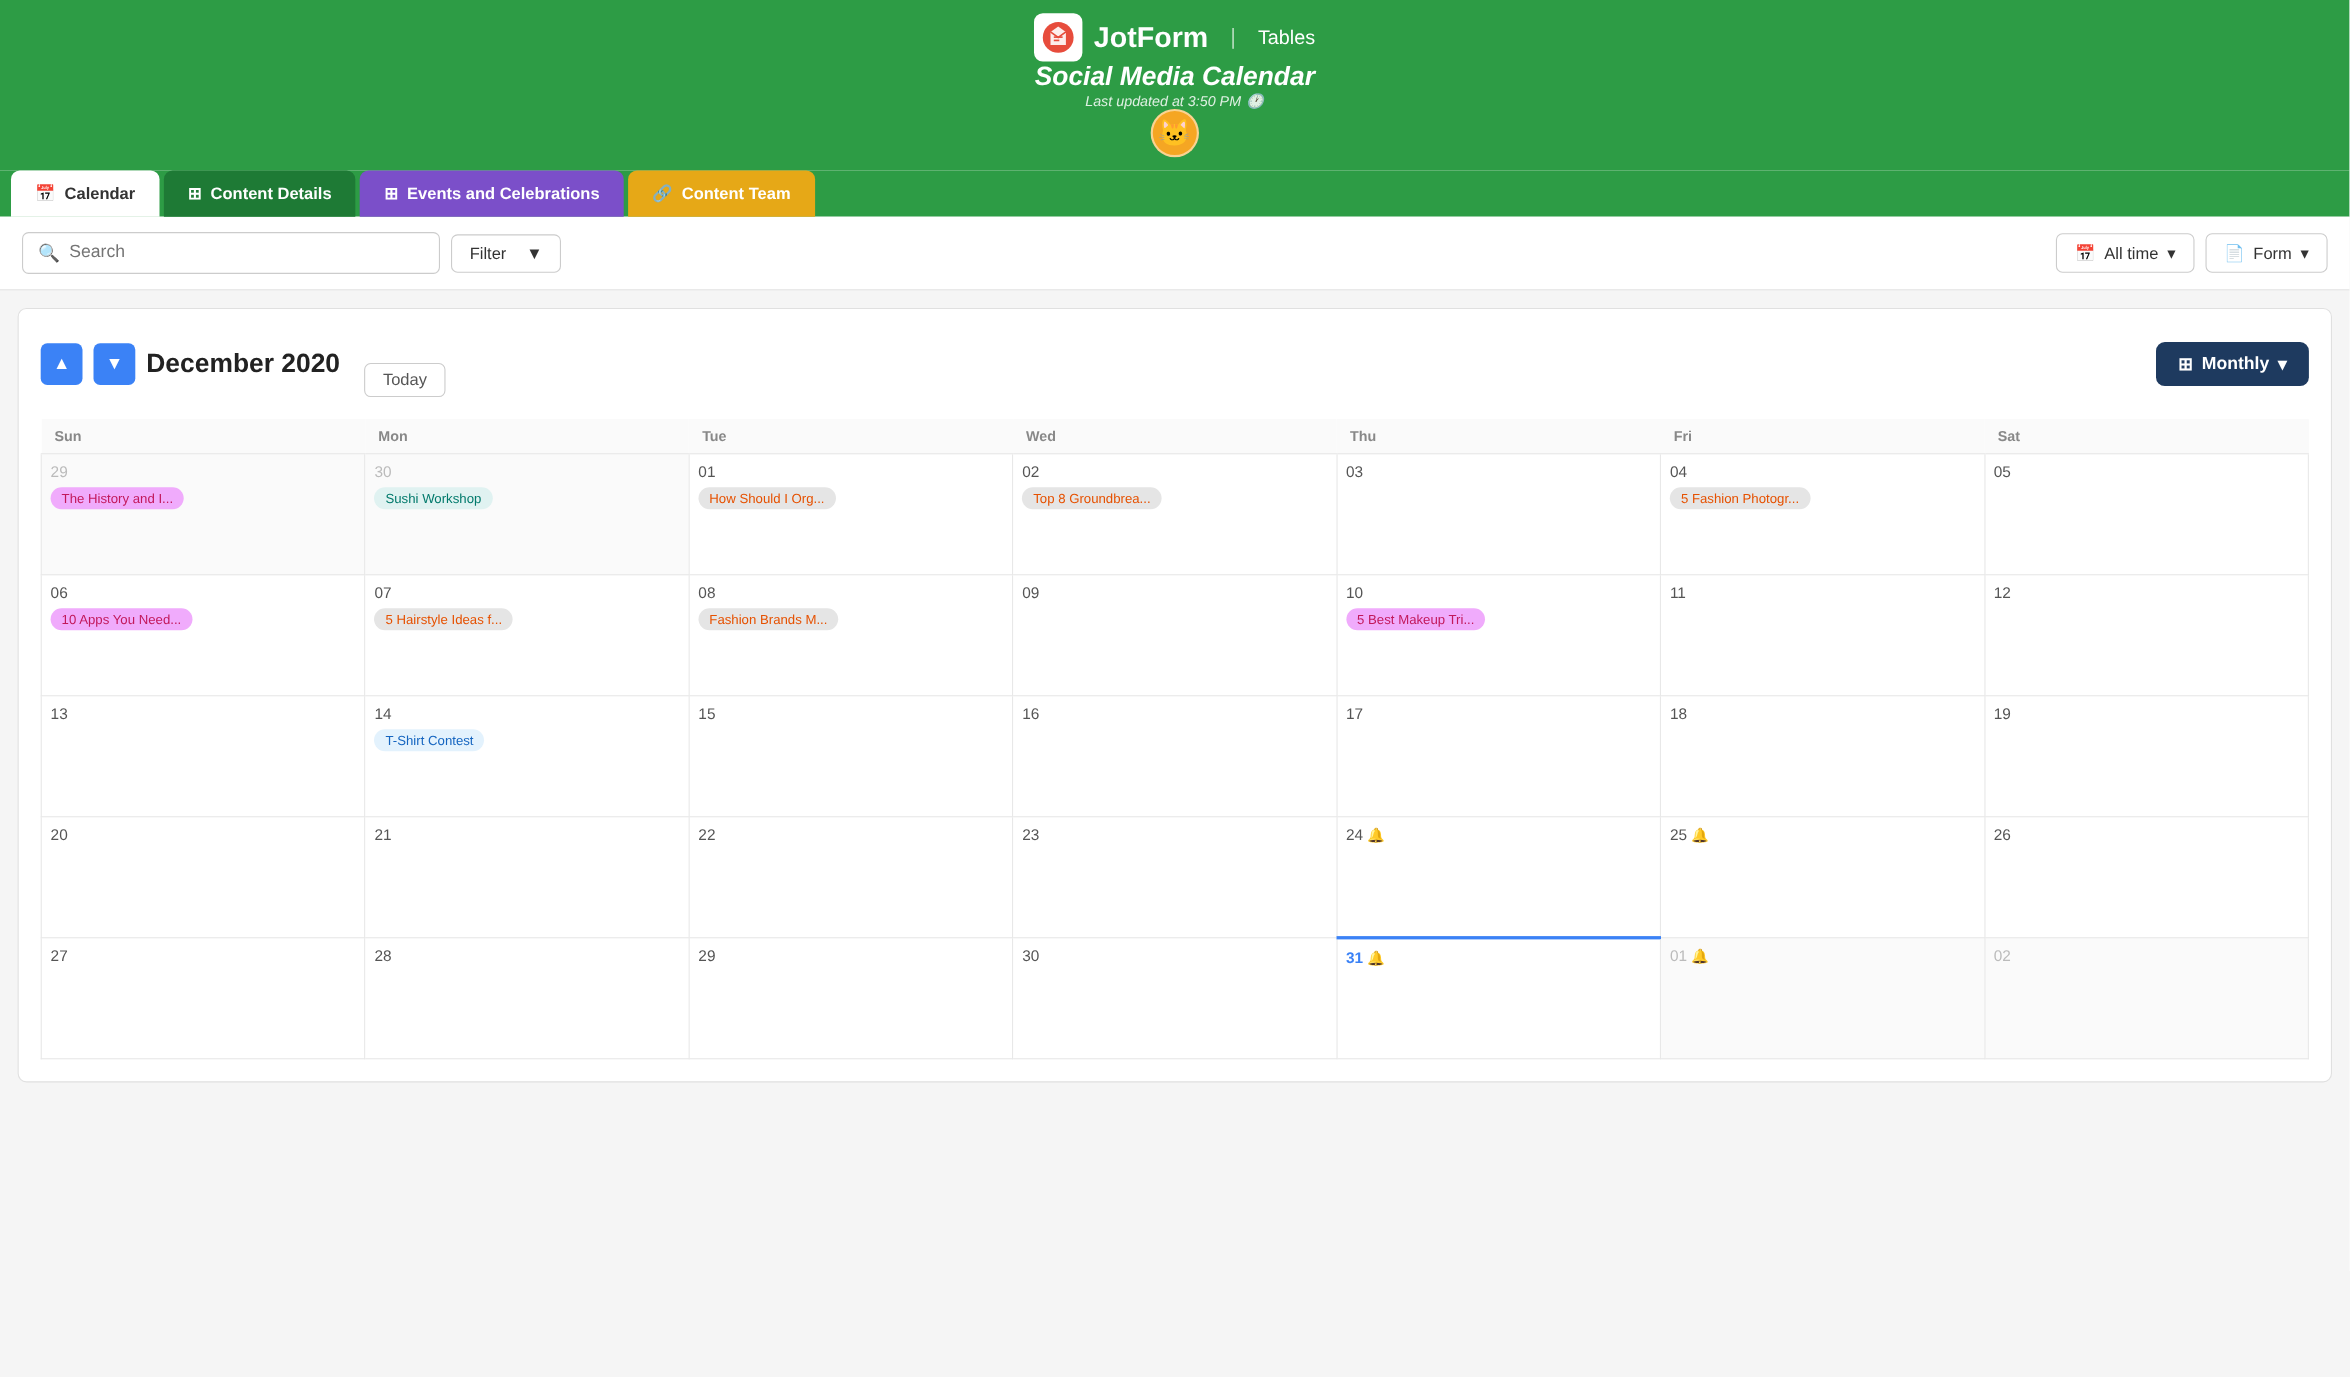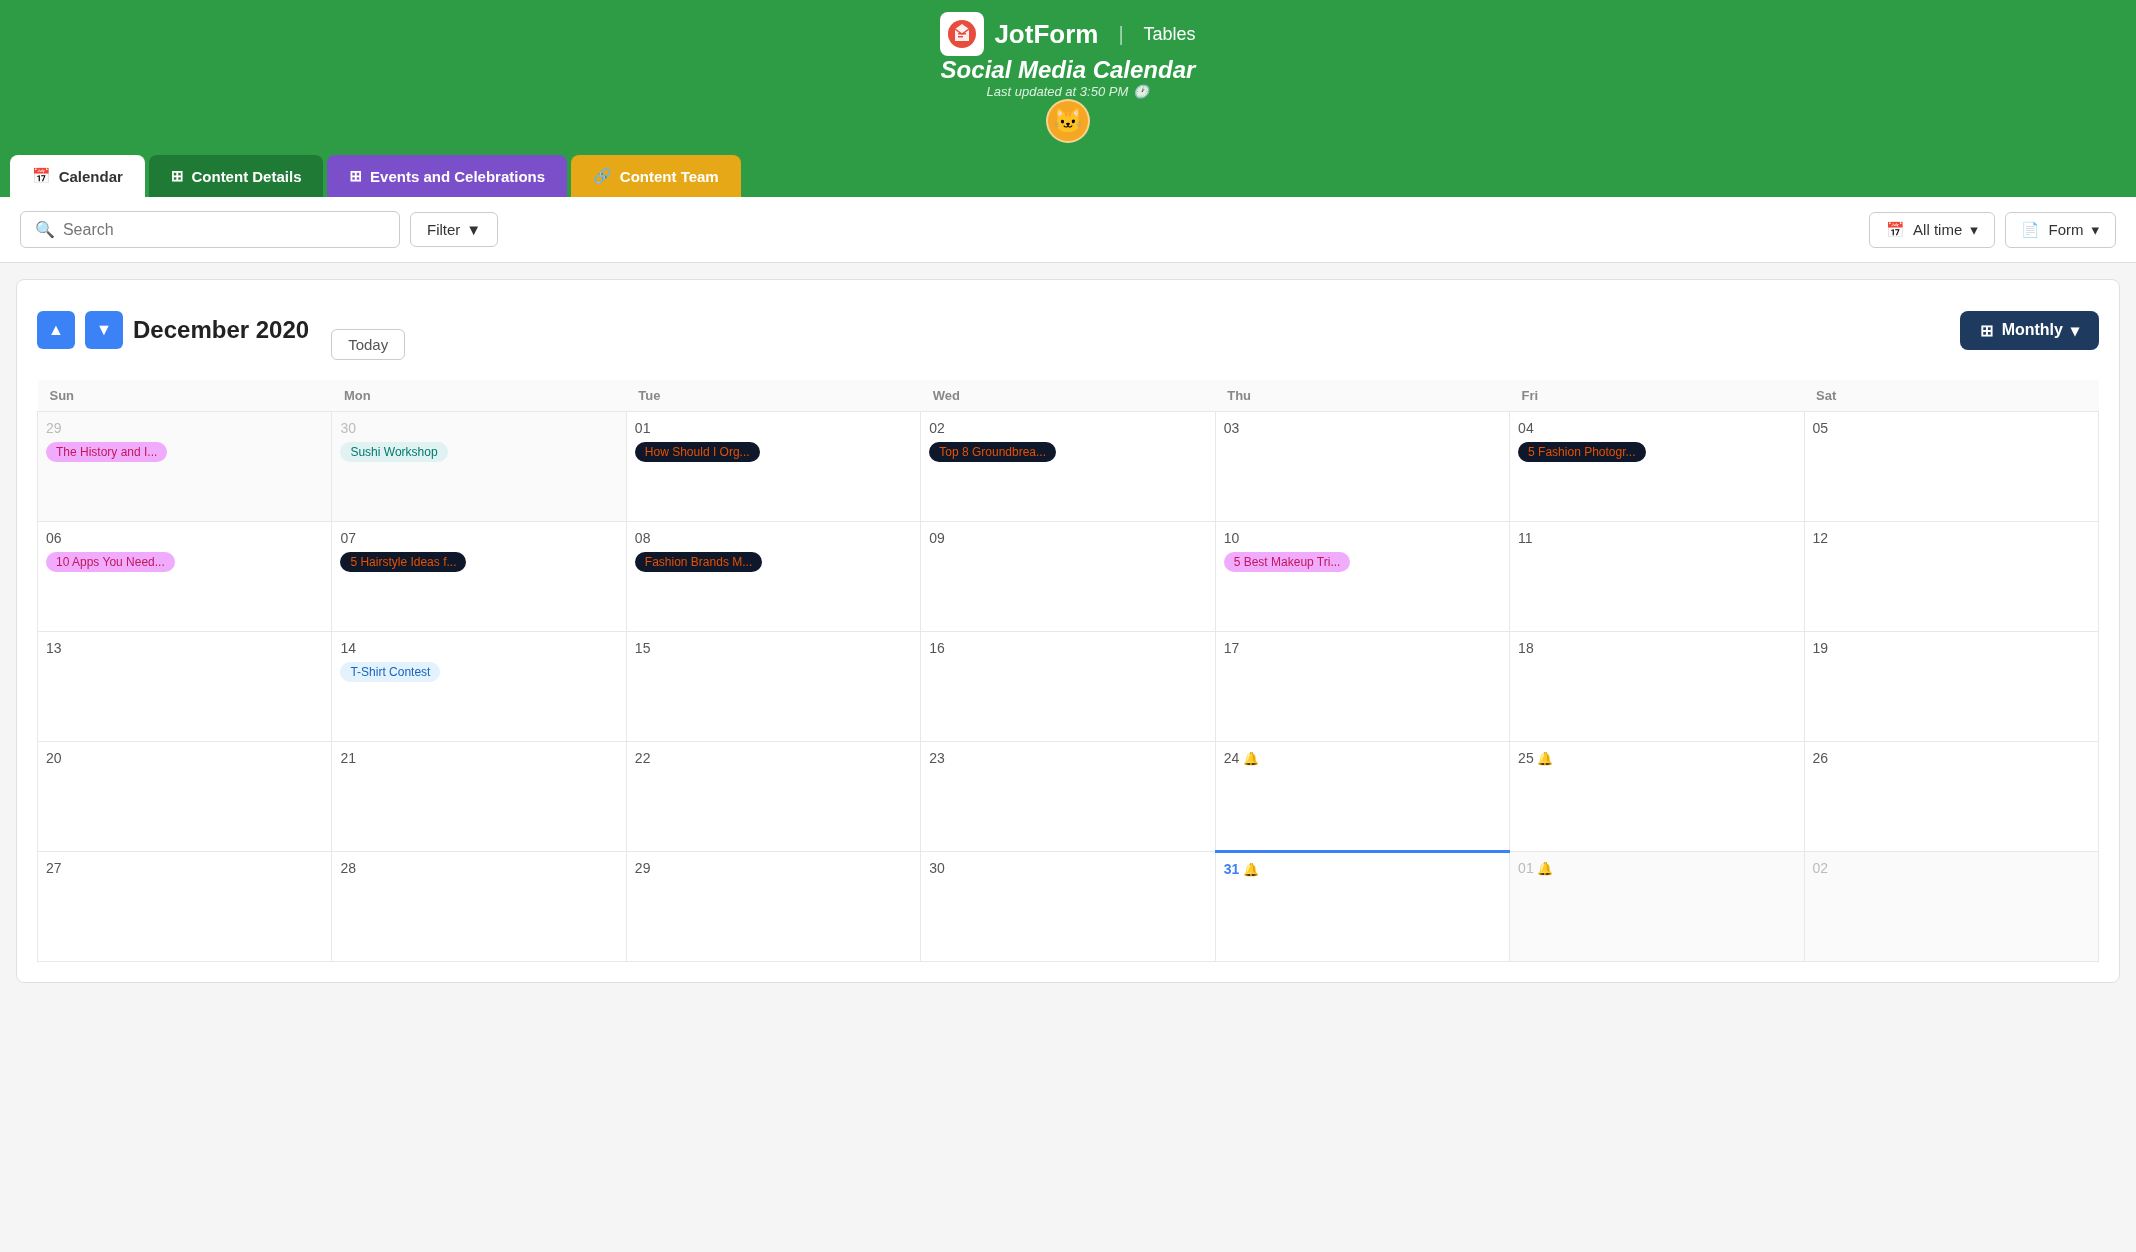--- a/index.html
+++ b/index.html
@@ -68,21 +68,21 @@
     .search-box {
       display: flex; align-items: center;
       border: 1.5px solid #ccc; border-radius: 6px;
       padding: 8px 14px; gap: 8px;
       width: 380px; background: white;
     }
     .search-box input {
       border: none; outline: none; font-size: 16px; color: #888; width: 100%;
     }
     .filter-btn {
-      display: flex; align-items: center; gap: 6px;
+      display: flex; align-items: center; gap: 18px;
       border: 1.5px solid #ccc; border-radius: 6px;
       padding: 8px 16px; font-size: 15px; font-weight: 500;
       background: white; cursor: pointer; color: #333;
     }
     .toolbar-right { display: flex; align-items: center; gap: 10px; }
     .dropdown-btn {
       display: flex; align-items: center; gap: 8px;
       border: 1.5px solid #ccc; border-radius: 6px;
       padding: 8px 16px; font-size: 15px; background: white; cursor: pointer; color: #333;
     }
@@ -148,21 +148,21 @@
       font-size: 12px;
       font-weight: 500;
       white-space: nowrap;
       overflow: hidden;
       text-overflow: ellipsis;
       max-width: 100%;
       margin-bottom: 2px;
     }
     .pill-pink { background: #f0abfc; color: #c2185b; }
     .pill-teal { background: #e0f2f1; color: #00796b; }
-    .pill-orange { background: #0f172a; color: #e65100; }
+    .pill-orange { background: #e5e5e5; color: #e65100; }
     .pill-blue { background: #e3f2fd; color: #1565c0; }
     .today-cell { border-top: 3px solid #3b82f6; }
   </style>
 </head>
 <body>
 
 <div class="header">
   <div class="header-logo">
     <div class="header-logo-img">
       <svg width="30" height="30" viewBox="0 0 30 30">

